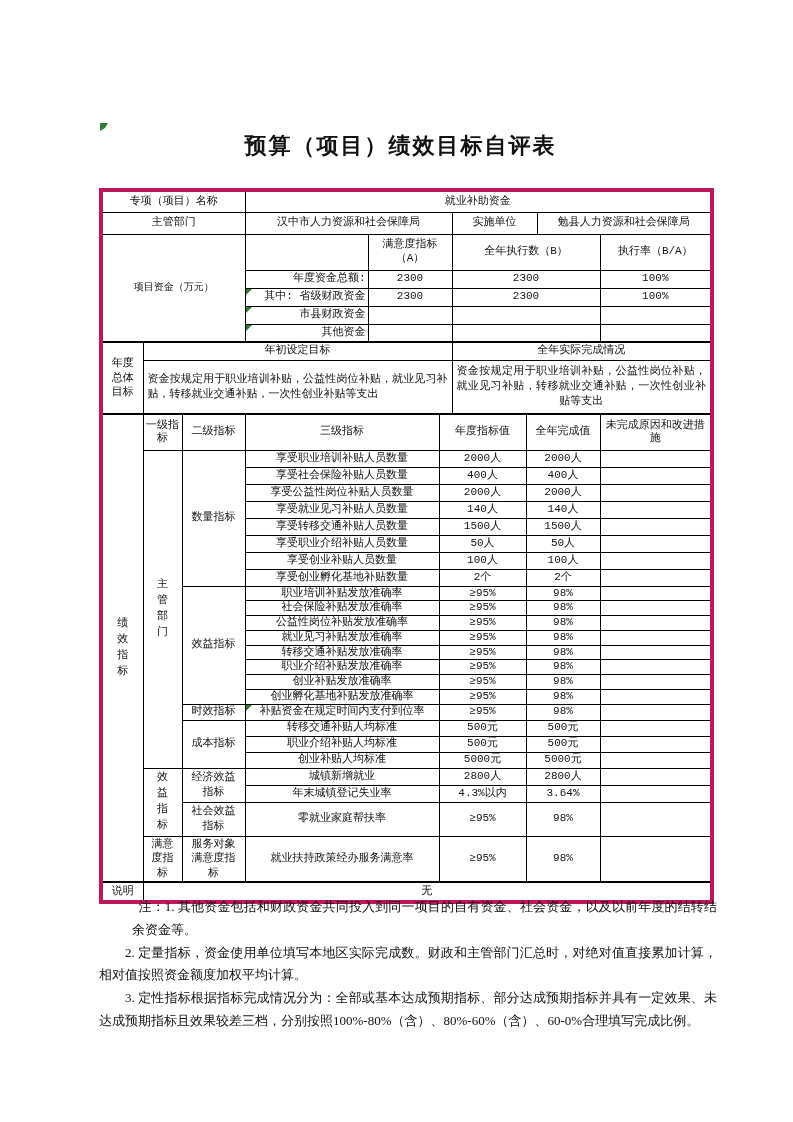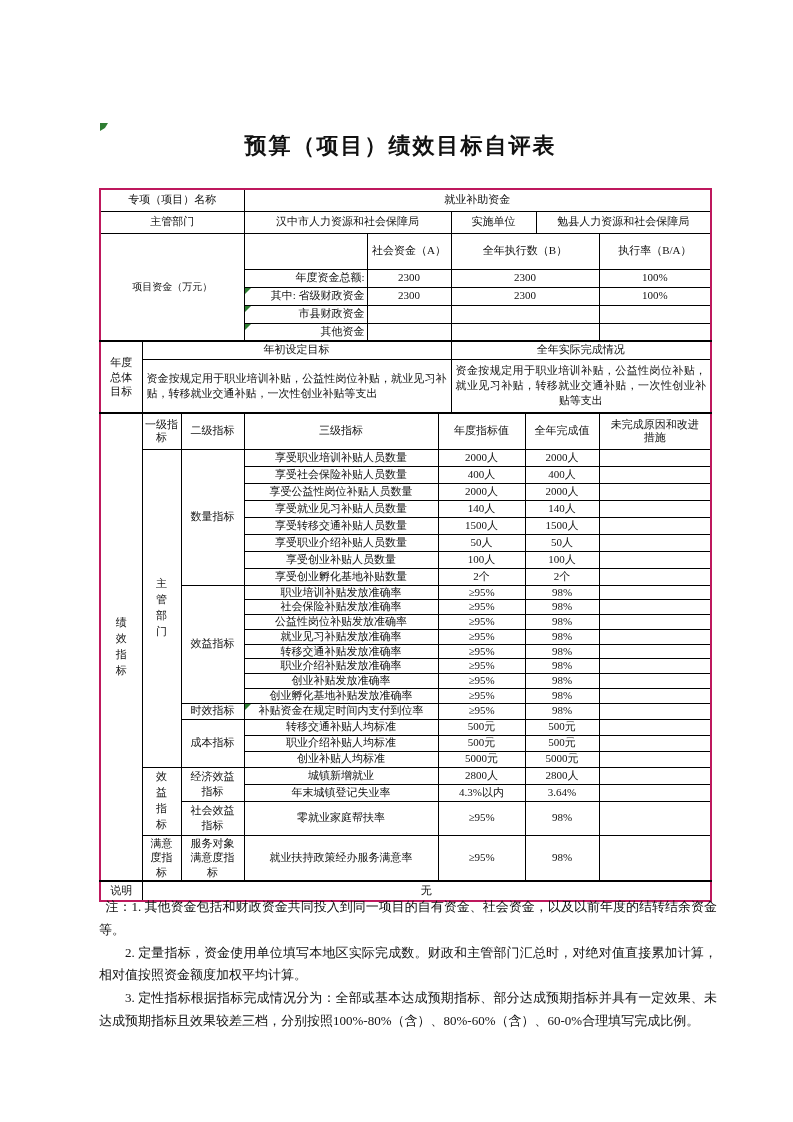--- a/index.html
+++ b/index.html
@@ -16,50 +16,51 @@
     position:absolute;top:127px;left:0;width:100%;text-align:center;
     font-size:22px;font-weight:bold;letter-spacing:2px;margin:4px;
   }
   .doc-subtitle{
     position:absolute;top:164px;left:0;width:100%;text-align:center;
     font-size:13px;margin:0;letter-spacing:1px;
   }
   table.main{
     position:absolute;left:99px;top:188px;
     border-collapse:collapse;table-layout:fixed;width:611px;
-    border:2px solid #be185d;
+    border:4px solid #be185d;
+    font-family:Liberation Mono, monospace;
   }
   td,th{
     border:1px solid #000;text-align:center;vertical-align:middle;
     padding:0 2px;font-size:11px;line-height:1.25;font-weight:normal;
     overflow:hidden;word-break:normal;
   }
   tr.sec td, tr.sec th{border-top:2px solid #000;}
   .h22{height:22px}.h36{height:36px}.h18{height:18px}.h54{height:54px}
   .h17{height:17px}.h13{height:13px}.h16{height:16px}.h34{height:34px}
   .h42{height:42px}.h20{height:20px}
   .tal{text-align:right}.tar{text-align:right}
   .goal{ text-align:justify;padding:1px 4px;line-height:1.35;}
   .goal-r{text-align:justify;text-align-last:center;padding:1px 4px;line-height:1.35;}
   .vt1{display:inline-block;width:1.2em;line-height:1.45;text-align:center;}
   .vt2{display:inline-block;width:2.35em;line-height:1.35;text-align:center;}
   .vt4{display:inline-block;width:4.45em;line-height:1.3;text-align:center;}
-  .reason-h{padding:0 8px;}
+  .reason-h{padding:0 2px;}
   .rel{position:relative;}
   .flag{
     position:absolute;top:0;left:0;width:0;height:0;
     border-top:6px solid #2e7d32;border-right:6px solid transparent;
   }
   .fund-label{font-size:10px;}
   .notes{
     position:absolute;left:99px;top:896px;width:618px;
     font-size:13px;line-height:1.75;text-align:justify;
   }
   .notes p{margin:0;}
-  .notes p.n1{text-indent:0.5em;}
+  .notes p.n1{text-indent:0.5em;margin-left:33px;}
   .notes p.ind{text-indent:2em;}
   .page-num{
     position:absolute;top:1032px;left:0;width:100%;text-align:center;
     font-size:12px;
   }
 </style>
 </head>
 <body>
 
 <div class="page">
@@ -90,21 +91,21 @@
     <tr class="h22">
       <td colspan="3">主管部门</td>
       <td colspan="3">汉中市人力资源和社会保障局</td>
       <td colspan="2">实施单位</td>
       <td colspan="2">勉县人力资源和社会保障局</td>
     </tr>
 
     <tr class="h36">
       <td colspan="3" rowspan="5" class="fund-label">项目资金（万元）</td>
       <td></td>
-      <td colspan="2">社会资金（A）</td>
+      <td colspan="2">满意度指标（A）</td>
       <td colspan="3">全年执行数（B）</td>
       <td>执行率（B/A）</td>
     </tr>
     <tr class="h18">
       <td class="tal">年度资金总额:</td>
       <td colspan="2">2300</td>
       <td colspan="3">2300</td>
       <td>100%</td>
     </tr>
     <tr class="h18">

